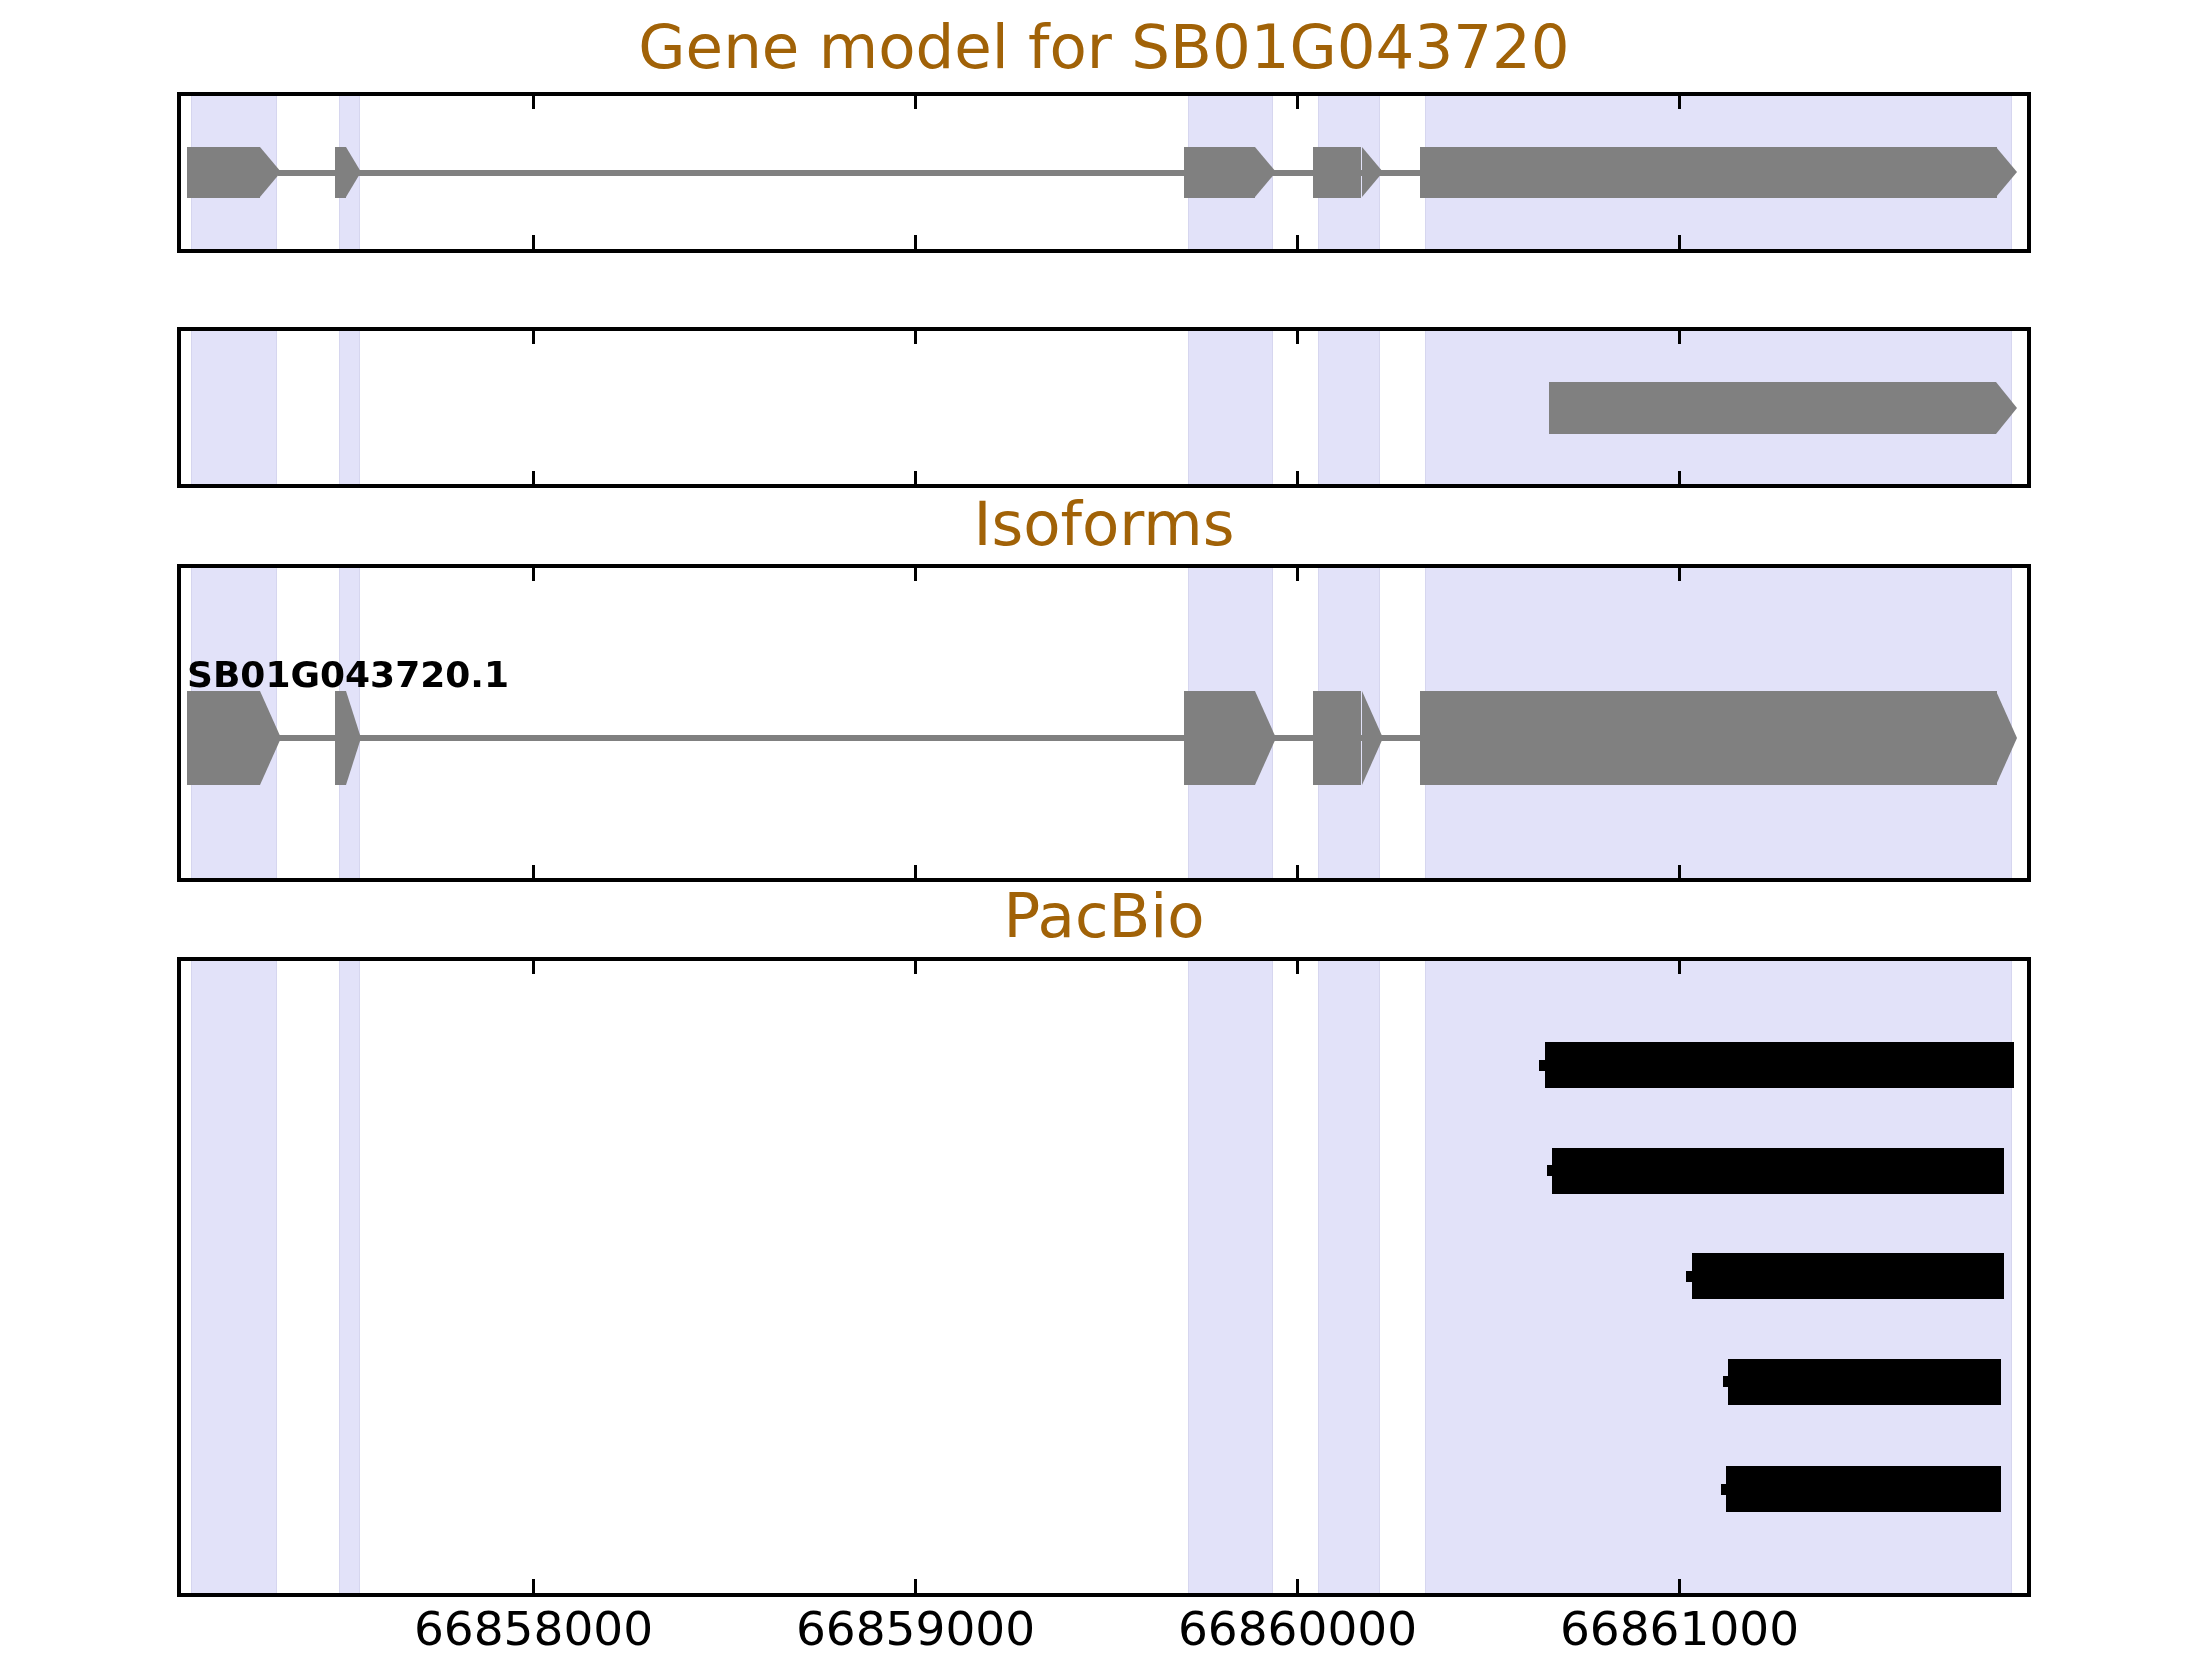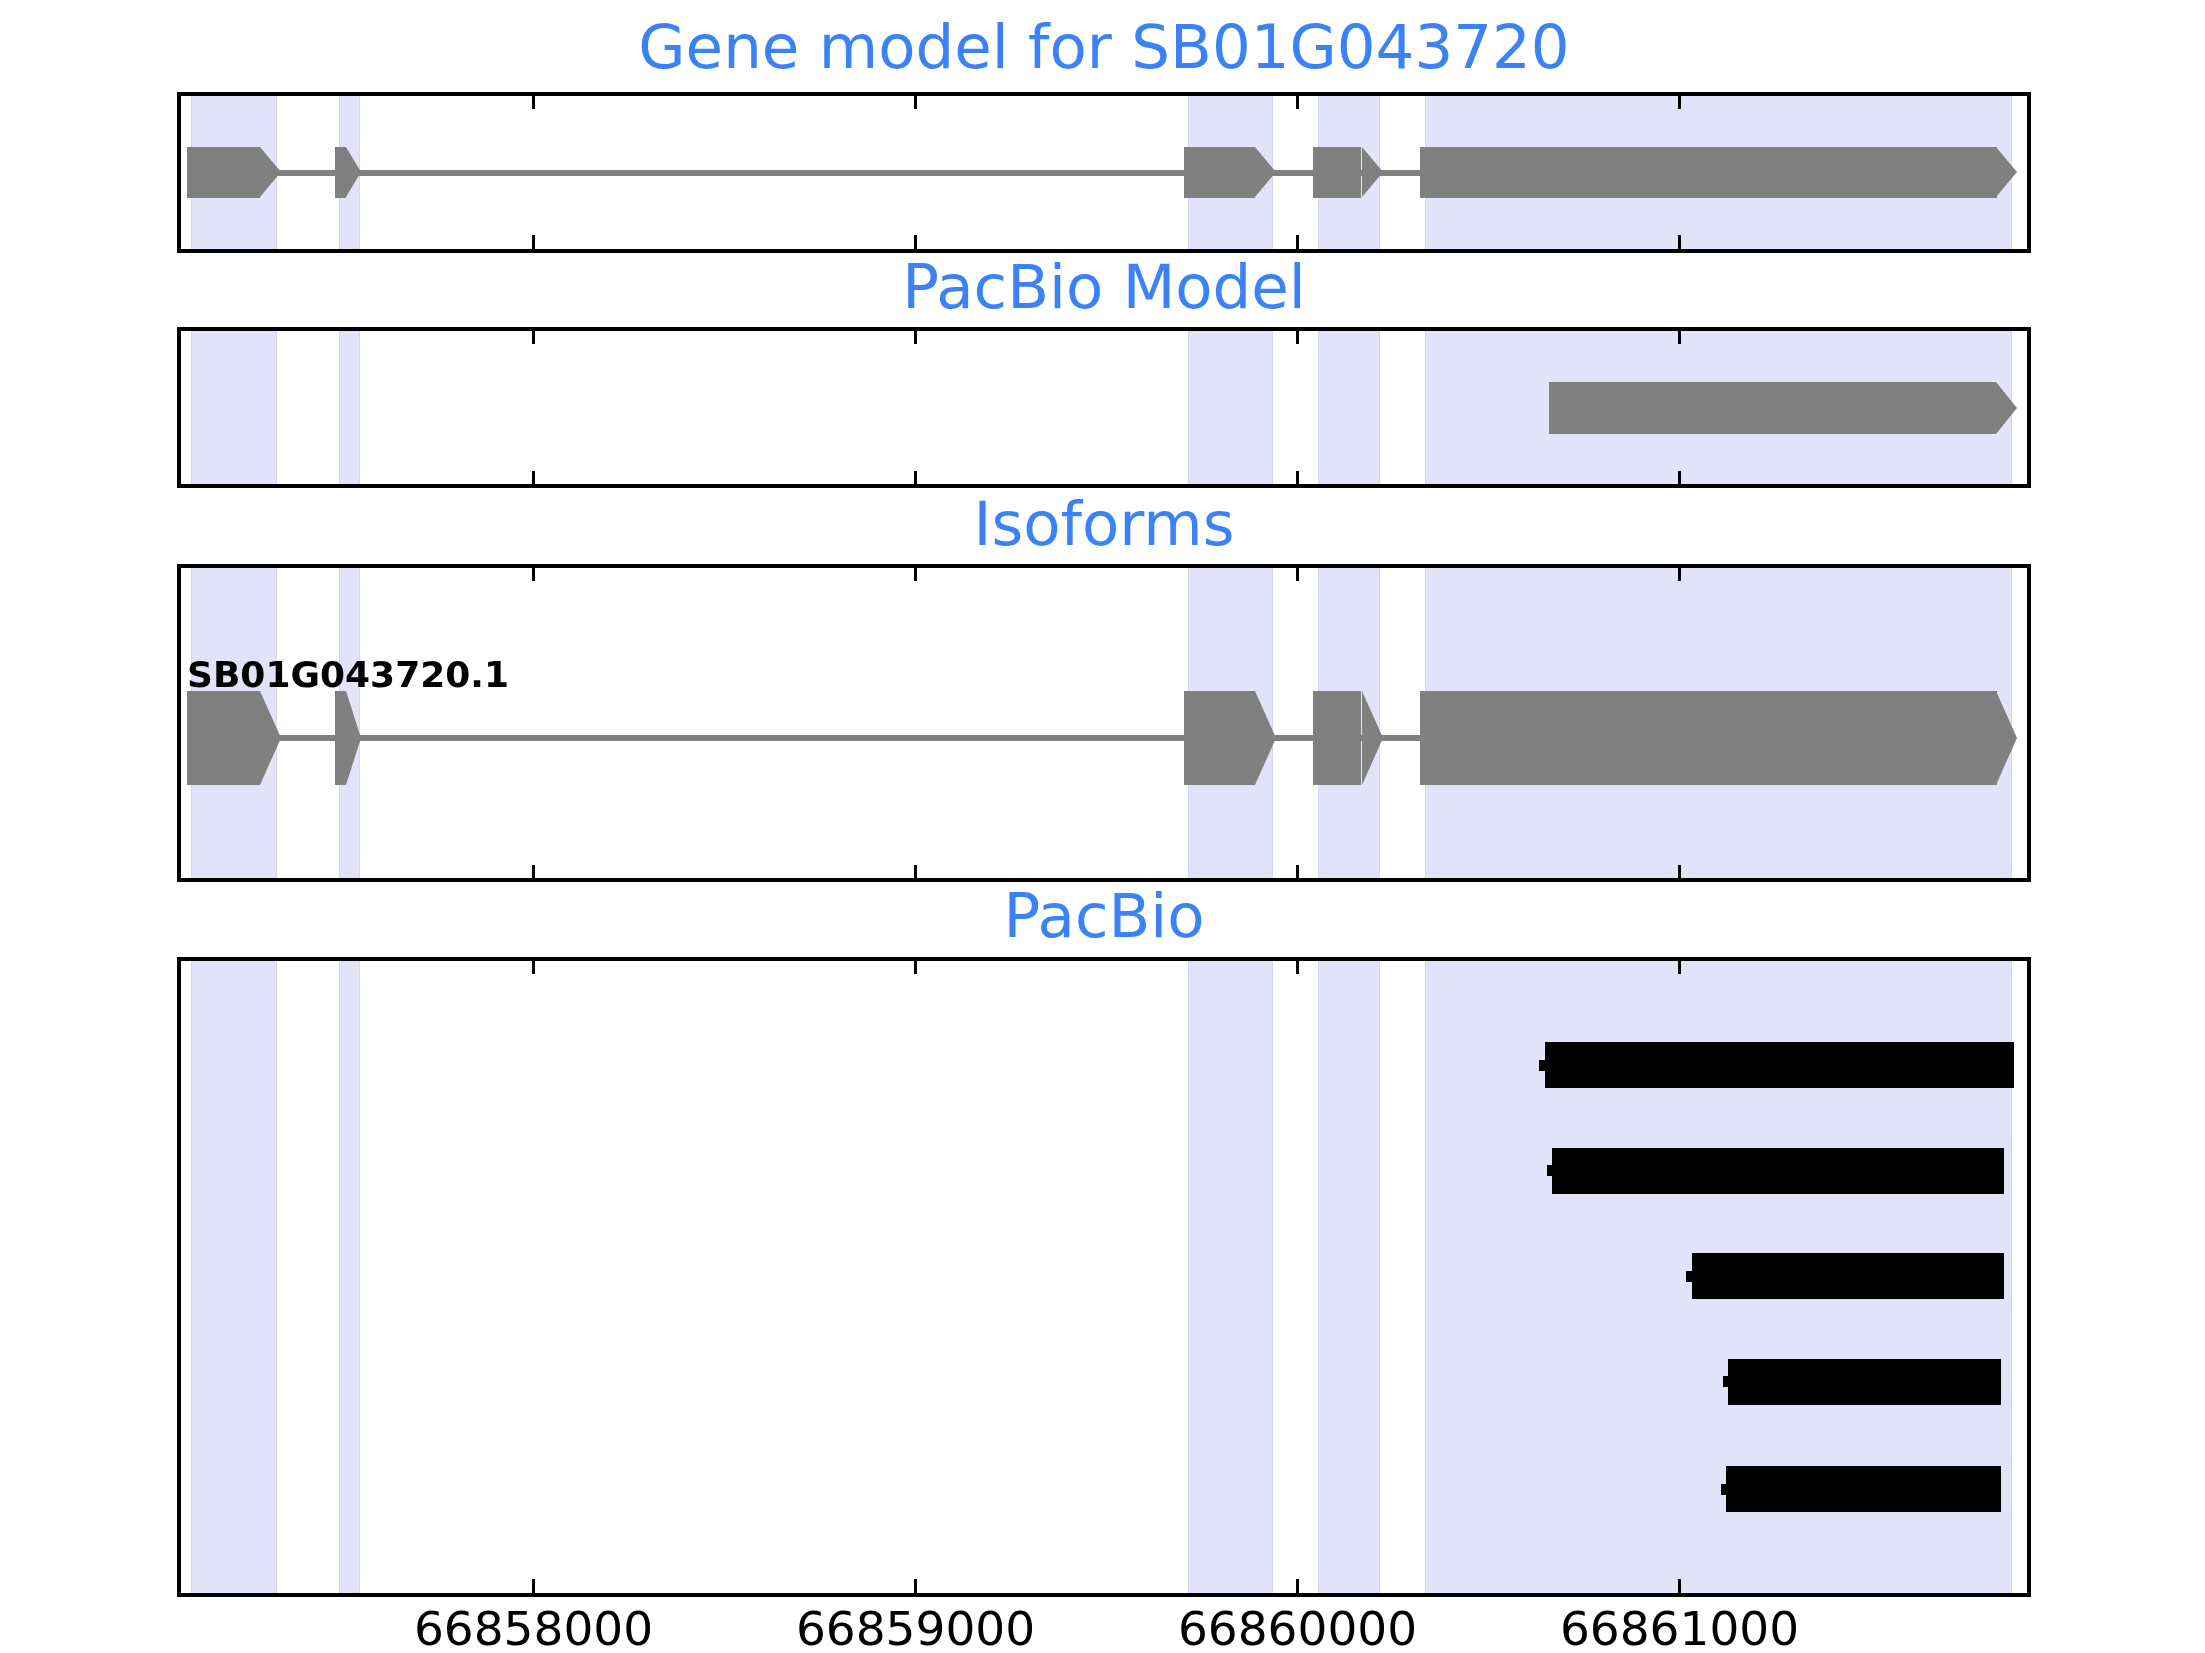--- a/index.html
+++ b/index.html
@@ -1,35 +1,34 @@
 <!DOCTYPE html>
 <html style="font-size:11px"><head>
 <meta charset="utf-8">
 <style>
   html,body{margin:0;padding:0;background:#ffffff;}
   body{width:2205px;height:1654px;position:relative;font-family:"DejaVu Sans","Liberation Sans",sans-serif;}
   #fig{position:absolute;left:0;top:0;width:2205px;height:1654px;background:#ffffff;overflow:hidden;}
-  .fig-title{position:absolute;left:179px;width:1850px;text-align:center;font-size:61px;line-height:1.16;color:#3b82f6;white-space:nowrap;}
+  .fig-title{position:absolute;left:179px;width:1850px;text-align:center;font-size:61px;line-height:1.16;color:#a16207;white-space:nowrap;}
   .xtick-label{position:absolute;width:345px;text-align:center;font-size:47px;line-height:1.1;color:#000;white-space:nowrap;}
   .iso-label{position:absolute;font-size:36px;font-weight:bold;color:#000;line-height:1.05;white-space:nowrap;z-index:7;}
   .band{position:absolute;box-sizing:border-box;z-index:1;}
   .intron-line{position:absolute;z-index:2;}
   .exon-rect{position:absolute;z-index:3;}
   .exon-tip{position:absolute;width:0;height:0;z-index:3;}
   .read-bar{position:absolute;z-index:3;}
   .read-stub{position:absolute;z-index:3;}
   .axis-tick{position:absolute;z-index:5;}
   .track-border{position:absolute;box-sizing:border-box;border:4.1px solid #000;background:transparent;z-index:6;pointer-events:none;}
 </style>
 </head>
 <body>
 
 <div id="fig">
   <div class="fig-title" id="title-0" style="top: 12.4px;">Gene model for SB01G043720</div>
-  <div class="fig-title" id="title-1" style="top: 252px;">PacBio Model</div>
   <div class="fig-title" id="title-2" style="top: 489px;">Isoforms</div>
   <div class="fig-title" id="title-3" style="top: 881px;">PacBio</div>
 
   <div class="iso-label" id="iso-label" style="left: 187px; top: 656px;">SB01G043720.1</div>
 
   <div class="xtick-label" id="xt-0" style="left: 361px; top: 1603px;">66858000</div>
   <div class="xtick-label" id="xt-1" style="left: 743px; top: 1603px;">66859000</div>
   <div class="xtick-label" id="xt-2" style="left: 1125px; top: 1603px;">66860000</div>
   <div class="xtick-label" id="xt-3" style="left: 1507px; top: 1603px;">66861000</div>
 <div class="band" style="position: absolute; left: 191px; top: 94px; width: 86px; height: 156px; background: rgb(226, 226, 249); border-left: 1.4px solid rgb(214, 214, 239); border-right: 1.4px solid rgb(214, 214, 239); box-sizing: border-box;"></div>

